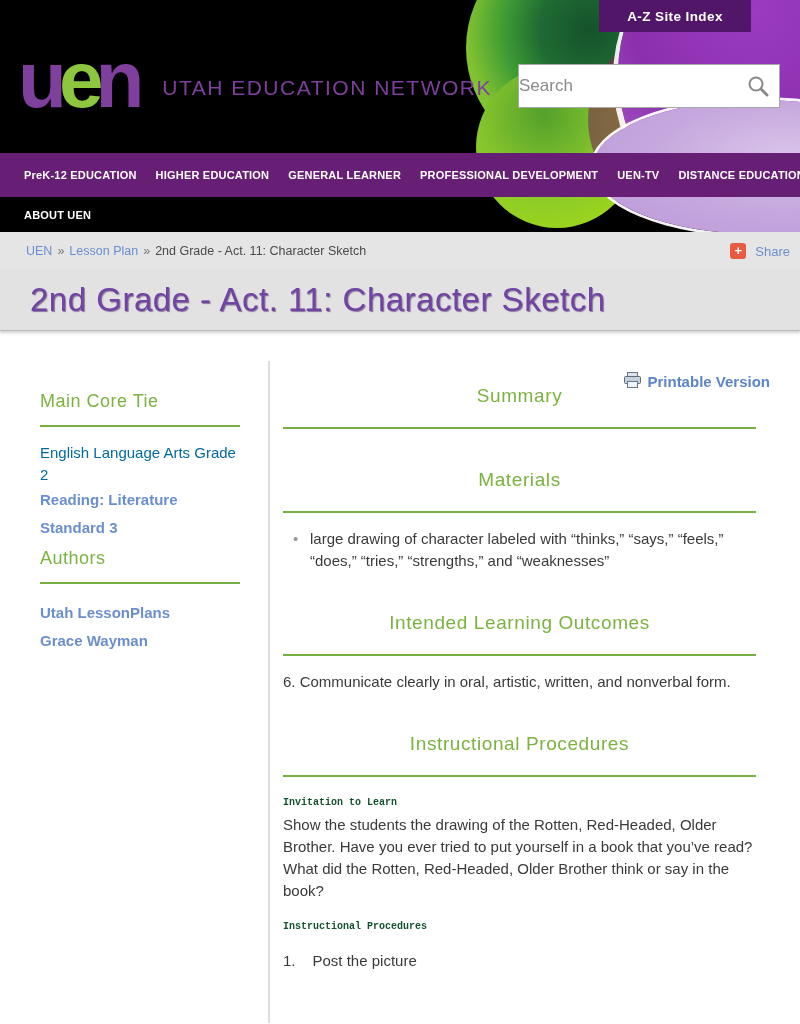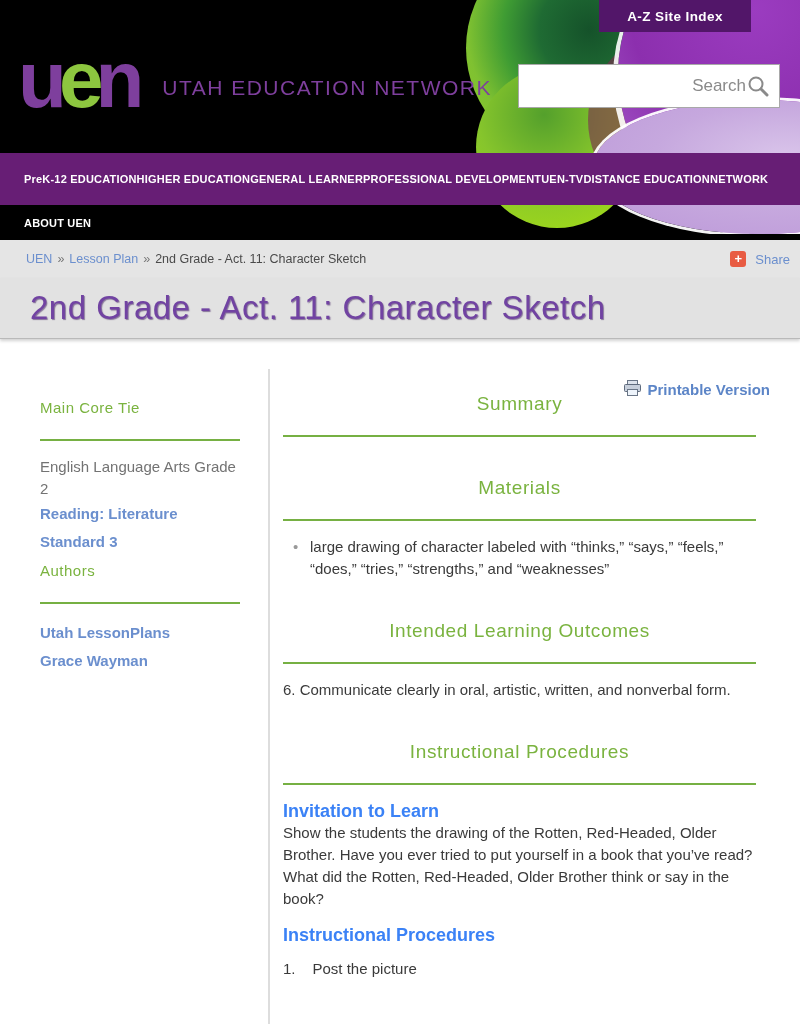--- a/index.html
+++ b/index.html
@@ -31,27 +31,27 @@
   .lavender { left:133px; top:100px; width:332px; height:134px; border-radius:50%;
     background:radial-gradient(ellipse at 58% 42%, #d9c4ea 0%, #c6a8de 48%, #bb97d8 100%);
     box-shadow:0 0 0 3px rgba(255,255,255,0.95); }
 
   .az-btn { position:absolute; top:0; right:49px; width:152px; height:32px; z-index:3;
     background:#521669; color:#fff; font-weight:bold; font-size:13.5px; letter-spacing:0.4px;
     border:none; font-family:"Liberation Sans",sans-serif; cursor:pointer; }
   .search-wrap { position:absolute; left:518px; top:64px; width:262px; height:44px; z-index:3;
     background:#fff; border:1px solid #a8a8a8; display:flex; align-items:center; }
   .search-input { flex:1; height:100%; border:none; outline:none; background:transparent;
-    font-size:17px; color:#555; text-align:right; font-family:"Liberation Sans",sans-serif; }
+    font-size:17px; color:#555; text-align:left; font-family:"Liberation Sans",sans-serif; }
   .search-input::placeholder { color:#8a8a8a; }
   .search-icon { margin-right:9px; display:flex; cursor:pointer; }
 
   
-  .main-nav { position:relative; z-index:2; height:52px; background:var(--nav-purple,#671e75);
-    display:flex; align-items:center; padding-left:24px; gap:0; }
+  .main-nav { position:relative; z-index:2; height:44px; background:var(--nav-purple,#671e75);
+    display:flex; align-items:center; padding-left:24px; gap:19px; }
   .nav-item { color:#fff; font-size:11px; font-weight:bold; letter-spacing:0.2px;
     text-decoration:none; white-space:nowrap; }
   .about-row { height:35px; background:#000; display:flex; align-items:center; padding-left:24px; }
 
   
   .breadcrumb-bar { position:relative; z-index:2; height:38px; background:#e5e5e5;
     display:flex; align-items:center; padding:0 10px 0 26px; font-size:12.5px; color:#4a4a4a; }
   .crumb-link { color:var(--link-blue,#7b96cc); text-decoration:none; }
   .crumb-sep { margin:0 5px; color:#777; }
   .crumb-current { color:#4a4a4a; }
@@ -64,40 +64,40 @@
     border-bottom:1px solid #b9b9b9; box-shadow:0 2px 3px rgba(0,0,0,0.18);
     display:flex; align-items:center; padding-left:30px; }
   .page-title { font-size:33px; font-weight:normal; letter-spacing:0.5px;
     color:var(--title-purple,#7143a2); text-shadow:1px 1px 1px rgba(61,28,92,0.55); }
 
   
   .content { position:relative; }
   .printable { position:absolute; top:11px; right:30px; display:flex; align-items:center; gap:6px;
     color:#5c85c7; font-weight:bold; font-size:15px; text-decoration:none; }
   .sidebar { position:absolute; left:40px; top:30px; width:200px; }
-  .side-heading { font-size:15px; font-weight:normal; letter-spacing:0.5px;
-    color:var(--heading-green,#7ab33f); padding-bottom:23px;
+  .side-heading { font-size:18px; font-weight:normal; letter-spacing:0.5px;
+    color:var(--heading-green,#7ab33f); padding-bottom:13px;
     border-bottom:2px solid var(--underline-green,#76b043); }
-  .side-text { margin-top:15px; font-size:15px; color:#737373; line-height:22px; }
+  .side-text { margin-top:15px; font-size:15px; color:#0369a1; line-height:22px; }
   .side-link { display:block; color:var(--link-blue,#6b8fce); font-weight:bold; font-size:15px;
     line-height:28px; text-decoration:none; }
   .side-gap { margin-top:6px; }
   .side-links { margin-top:15px; }
 
   .main-col { margin-left:268px; margin-top:30px; width:500px; min-height:662px;
     border-left:2px solid #ddd; padding:24px 12px 0 13px; }
   .section { margin-bottom:40px; }
   .section-heading { font-size:19px; font-weight:normal; letter-spacing:0.6px;
     color:var(--heading-green,#7ab33f); padding-bottom:20px;
     border-bottom:2px solid var(--underline-green,#76b043);text-align:center; }
   .section p.body-text { margin-top:15px; font-size:15px; line-height:22px; color:#3a3a3a; }
   .bullet-list { margin-top:15px; list-style:none; }
   .bullet-item { position:relative; padding-left:27px; font-size:15px; line-height:22px; color:#3a3a3a; }
   .bullet-item::before { content:"\2022"; position:absolute; left:10px; color:#999; }
-  .sub-head { margin-top:15px; font-size:18px; font-weight:bold; color:#3b82f6; line-height:22px; }
+  .sub-head { margin-top:15px; font-size:10px; font-weight:bold; color:#14532d; line-height:22px;font-family:Liberation Mono, monospace; }
   .sub-head.second { margin-top:14px; }
   .sub-head + p.body-text { margin-top:0; }
   .num-item { margin-top:12px; display:flex; gap:17px; font-size:15px; line-height:22px; color:#3a3a3a; }
 </style>
 </head>
 <body>
 
 <div class="page">
 
   <header class="site-header">

